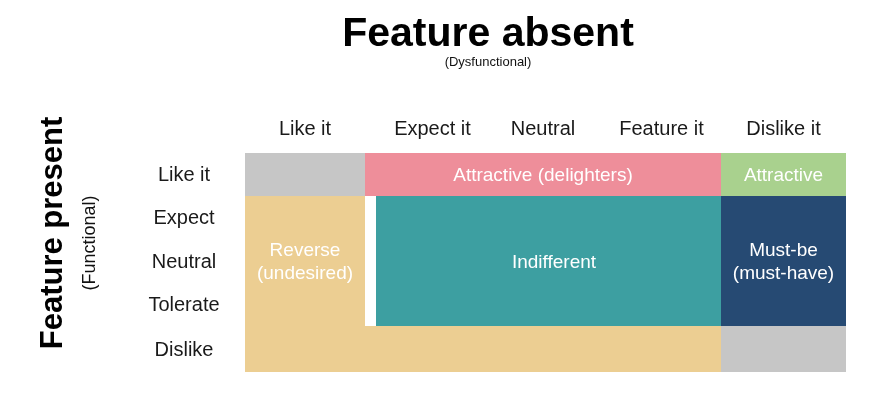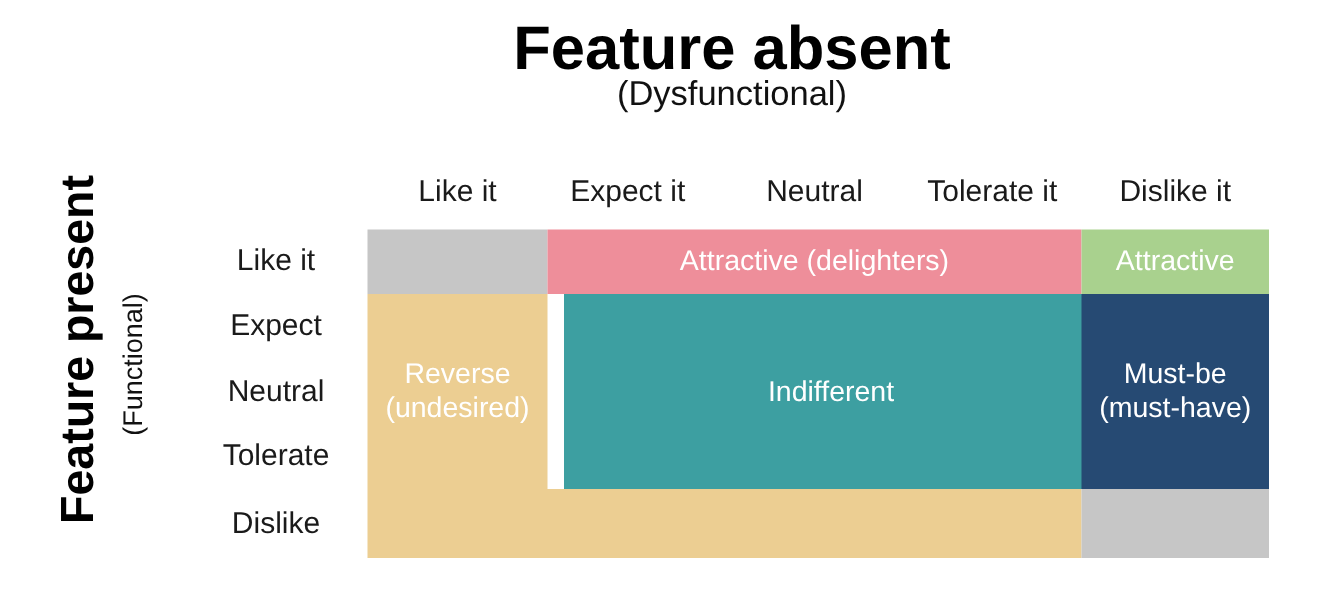--- a/index.html
+++ b/index.html
@@ -24,21 +24,21 @@
     width: 716px;
     text-align: center;
   }
   .title-main {
     font-size: 41px;
     font-weight: 700;
     line-height: 36px;
     color: #000000;
   }
   .title-sub {
-    font-size: 23px;
+    font-size: 13px;
     line-height: 22px;
     margin-top: 1px;
     color: #111111;
   }
 
   
   .ylabel-main {
     position: absolute;
     left: 52px;
     top: 233px;
@@ -63,21 +63,21 @@
     position: absolute;
     top: 114px;
     height: 28px;
     line-height: 28px;
     text-align: center;
     font-size: 20px;
     color: #1a1a1a;
     white-space: nowrap;
   }
   .ch-0 { left: 245px; width: 120px; }
-  .ch-1 { left: 359px; width: 119px; }
+  .ch-1 { left: 373px; width: 119px; }
   .ch-2 { left: 484px; width: 118px; }
   .ch-3 { left: 602px; width: 119px; }
   .ch-4 { left: 721px; width: 125px; }
 
   
   .row-header {
     position: absolute;
     left: 128px;
     width: 112px;
     display: flex;
@@ -124,21 +124,21 @@
     <div class="title-main">Feature absent</div>
     <div class="title-sub">(Dysfunctional)</div>
   </div>
 
   <div class="ylabel-main">Feature present</div>
   <div class="ylabel-sub">(Functional)</div>
 
   <div class="col-header ch-0">Like it</div>
   <div class="col-header ch-1">Expect it</div>
   <div class="col-header ch-2">Neutral</div>
-  <div class="col-header ch-3">Tolerate it</div>
+  <div class="col-header ch-3">Feature it</div>
   <div class="col-header ch-4">Dislike it</div>
 
   <div class="row-header rh-0">Like it</div>
   <div class="row-header rh-1">Expect</div>
   <div class="row-header rh-2">Neutral</div>
   <div class="row-header rh-3">Tolerate</div>
   <div class="row-header rh-4">Dislike</div>
 
   <div class="region rg-gray-tl" style="background-color: rgb(198, 198, 198);"></div>
 

